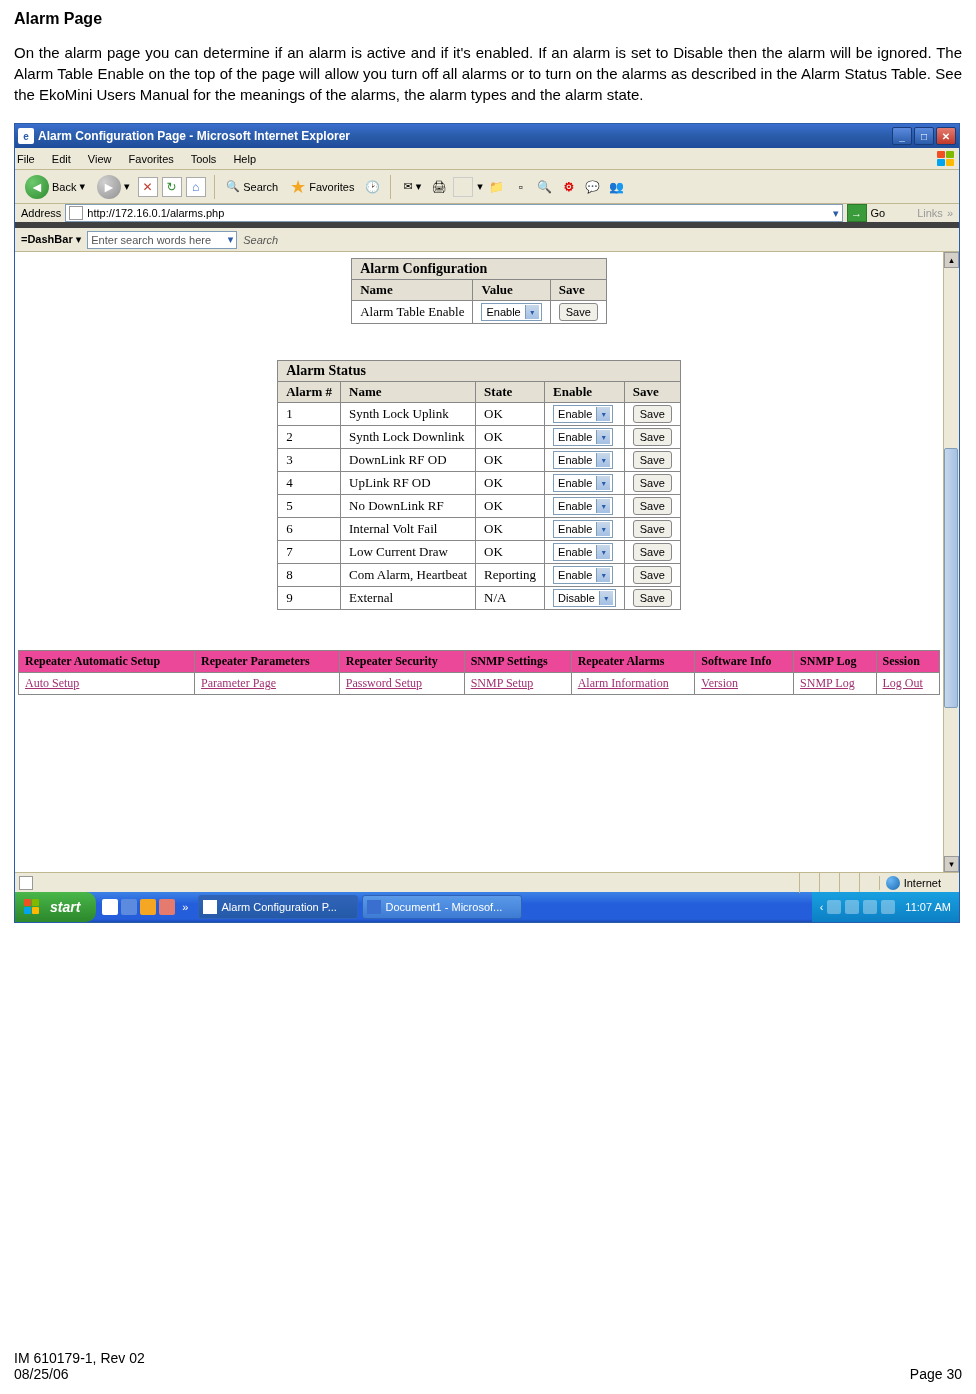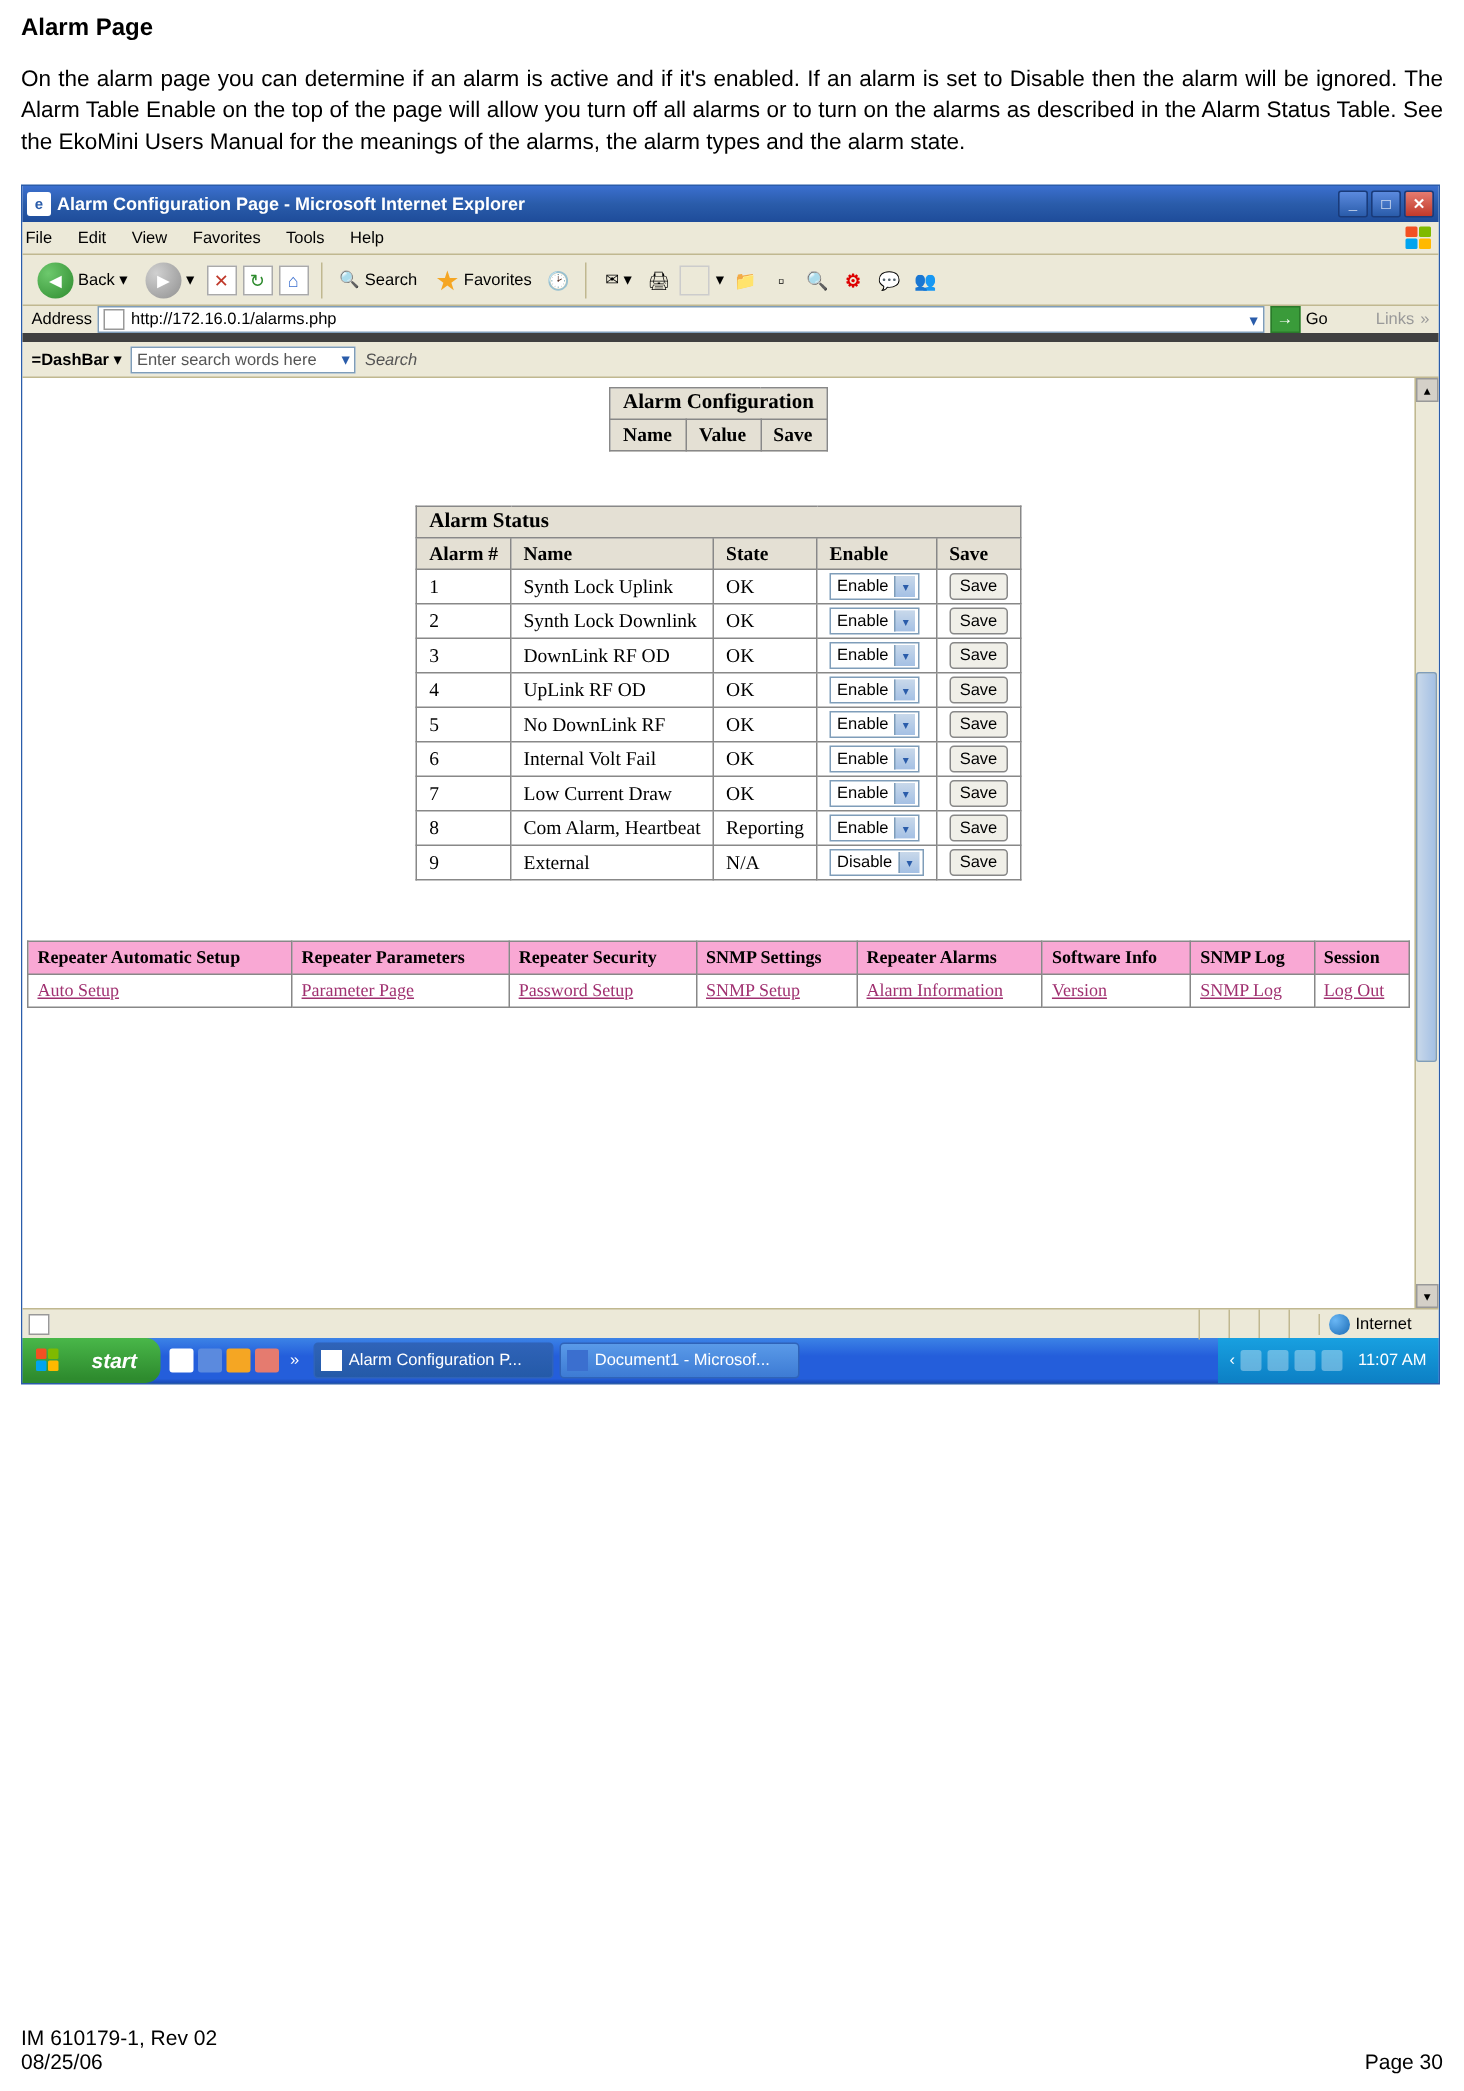--- a/index.html
+++ b/index.html
@@ -215,21 +215,21 @@
     font-family: "Times New Roman", serif;
     font-size: 12px;
     margin-top: 40px;
     margin-bottom: 10px;
   }
   .nav-table th, .nav-table td {
     border: 1px solid #888;
     padding: 3px 6px;
     text-align: left;
   }
-  .nav-table th { background: #f9a8d4; font-weight: bold; font-size: 12px; }
+  .nav-table th { background: #ec4899; font-weight: bold; font-size: 12px; }
   .nav-table a { color: #a03070; text-decoration: underline; }
   .statusbar {
     height: 20px; background: #ece9d8; border-top: 1px solid #c0b890;
     display: flex; align-items: center; font-size: 11px;
   }
   .status-left { flex: 1; padding-left: 4px; }
   .status-cells { display: flex; }
   .status-cell {
     border-left: 1px solid #c0b890;
     width: 20px; height: 20px;
@@ -249,21 +249,21 @@
     display: flex; align-items: center;
     font-size: 11px; color: #fff;
   }
   .start-btn {
     height: 30px;
     background: linear-gradient(to bottom, #49b749 0%, #2e8b2e 90%);
     border-radius: 0 10px 10px 0;
     padding: 0 16px 0 8px;
     display: flex; align-items: center;
     font-style: italic; font-weight: bold;
-    font-size: 14px; gap: 20px;
+    font-size: 14px; gap: 9px;
   }
   .start-logo {
     width: 18px; height: 18px; position: relative;
   }
   .start-logo span { position: absolute; width: 7px; height: 7px; border-radius: 1px; }
   .start-logo .r { background:#f25022; top:1px; left:1px; }
   .start-logo .g { background:#7fba00; top:1px; left:9px; }
   .start-logo .b { background:#00a4ef; top:9px; left:1px; }
   .start-logo .y { background:#ffb900; top:9px; left:9px; }
   .quicklaunch {
@@ -410,20 +410,32 @@
 
         <table class="data" style="margin-bottom:36px;">
           <tbody>
               <tr class="caption-row">
                 <th colspan="3">Alarm Configuration</th>
               </tr>
           <tr>
             <th>Name</th>
             <th>Value</th>
             <th>Save</th>
+          </tr>
+          <tr>
+            <td class="name-cell">Alarm Table Enable</td>
+            <td>
+              <span class="select-ctrl">
+                <span>Enable</span>
+                <span class="dd">▾</span>
+              </span>
+            </td>
+            <td>
+              <span class="save-btn">Save</span>
+            </td>
           </tr>
         </tbody>
           </table>
 
         <table class="data">
           <tbody>
               <tr class="caption-row">
                 <th colspan="5">Alarm Status</th>
               </tr>
           <tr>

